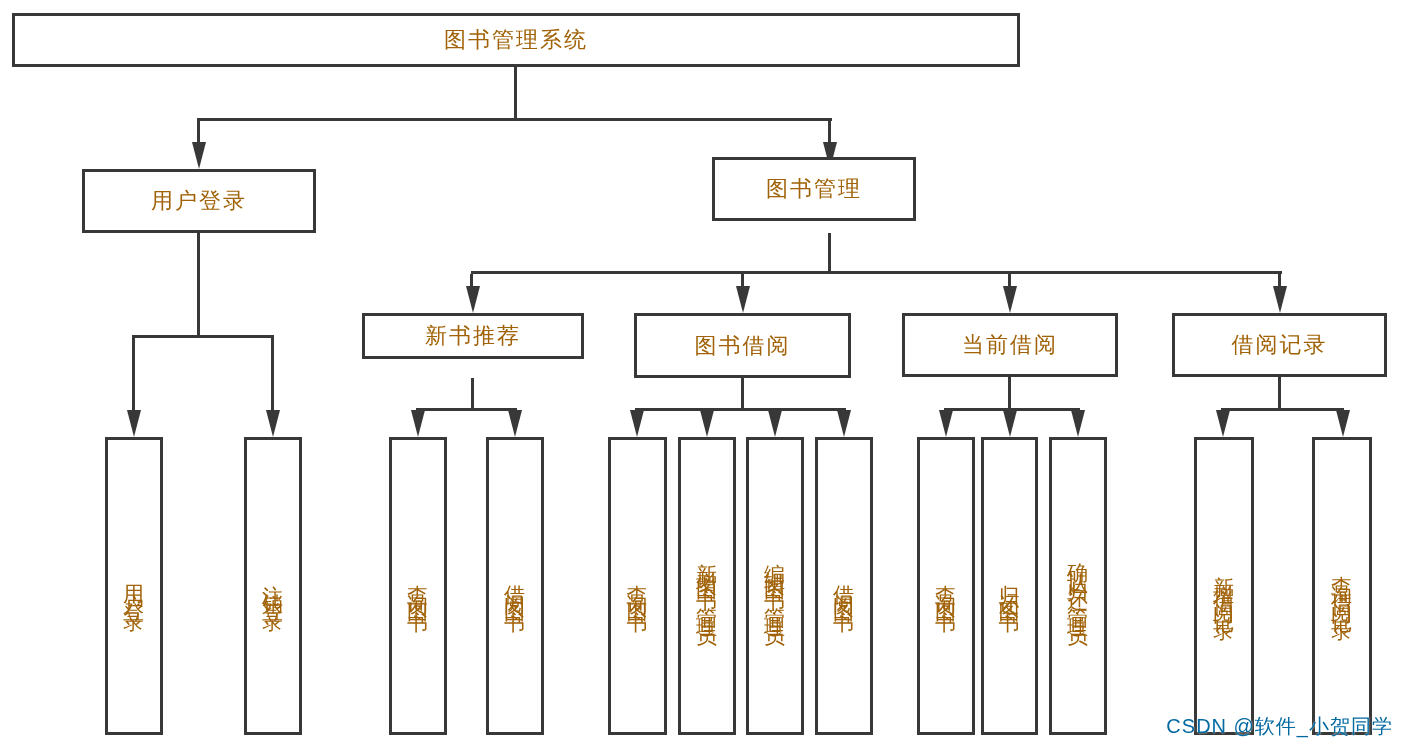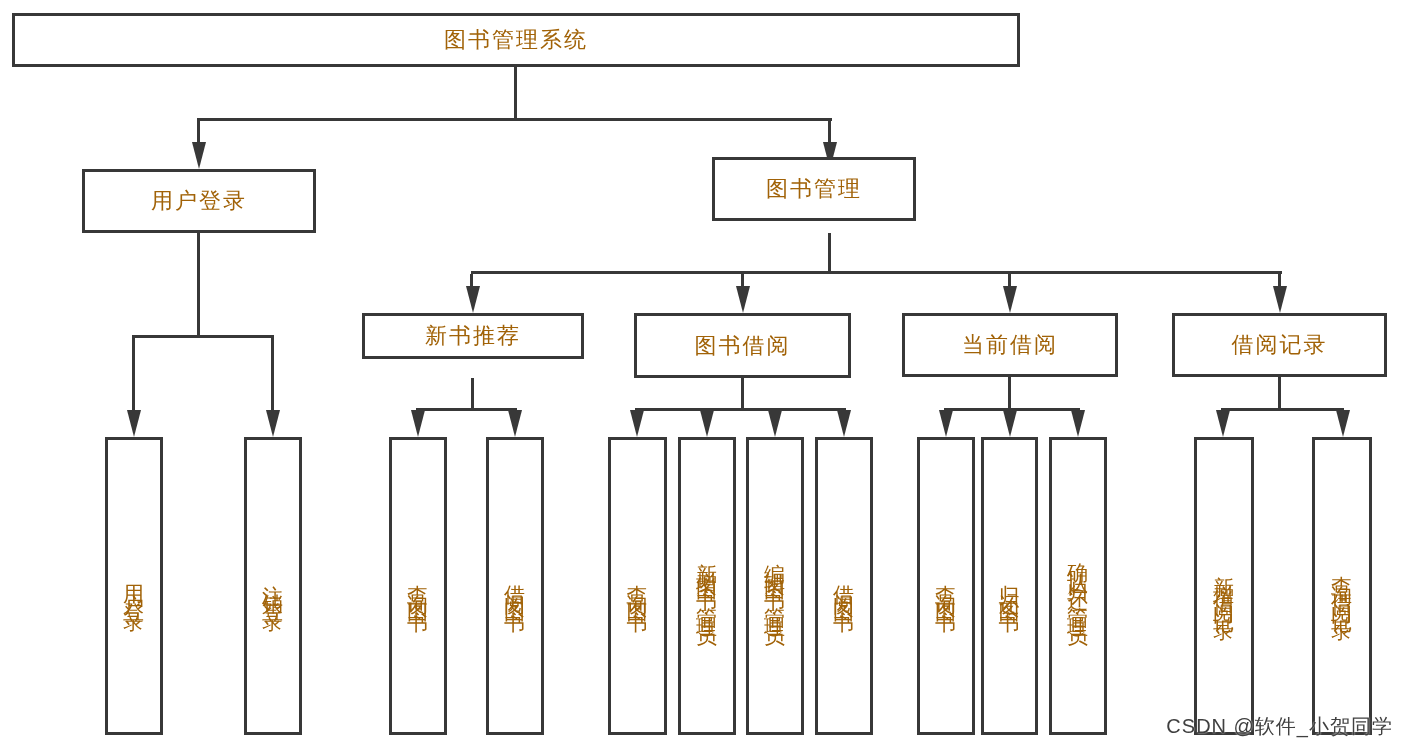--- a/index.html
+++ b/index.html
@@ -5,21 +5,21 @@
   html,body{margin:0;padding:0;background:#ffffff;}
   .stage{position:relative;width:1405px;height:747px;background:#ffffff;overflow:hidden;
          font-family:"Liberation Sans","DejaVu Sans",sans-serif;color:#333333;}
   .box{position:absolute;box-sizing:border-box;border:3px solid #383838;background:#ffffff;
        display:flex;align-items:center;justify-content:center;font-size:22px;letter-spacing:2px;color:#a16207;}
   .vbox{font-size:21px;letter-spacing:0;}
   .vbox > span{writing-mode:vertical-rl;text-orientation:mixed;letter-spacing:9px;line-height:1;}
   .hline,.vline{position:absolute;background:#383838;}
   .arrow{position:absolute;width:0;height:0;border-left:7px solid transparent;
          border-right:7px solid transparent;border-top:27px solid #383838;}
-  .watermark{position:absolute;right:12px;bottom:7px;font-size:20px;color:#404040;
+  .watermark{position:absolute;right:12px;bottom:7px;font-size:20px;color:#0369a1;
              letter-spacing:1px;text-shadow:0 0 2px #ffffff;}
 </style>
 </head>
 <body>
 
 <div class="stage">
 
   <div class="box" style="left:12px;top:13px;width:1008px;height:54px;">图书管理系统</div>
 
   <div class="vline" style="left:514px;top:67px;width:3px;height:51px;"></div>

